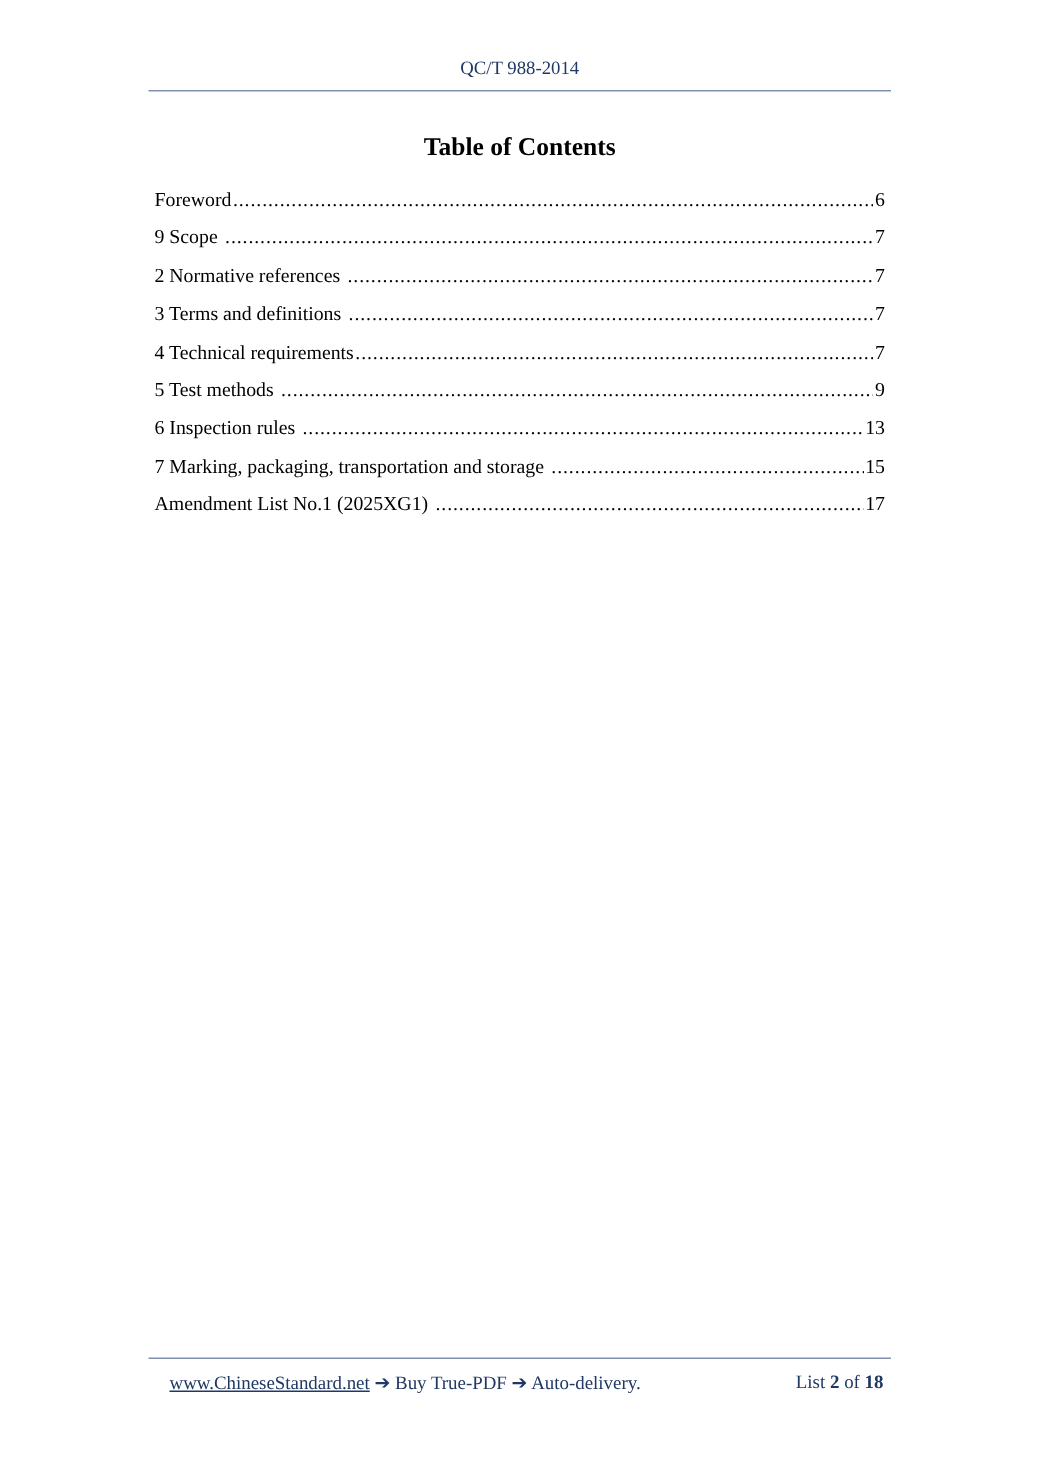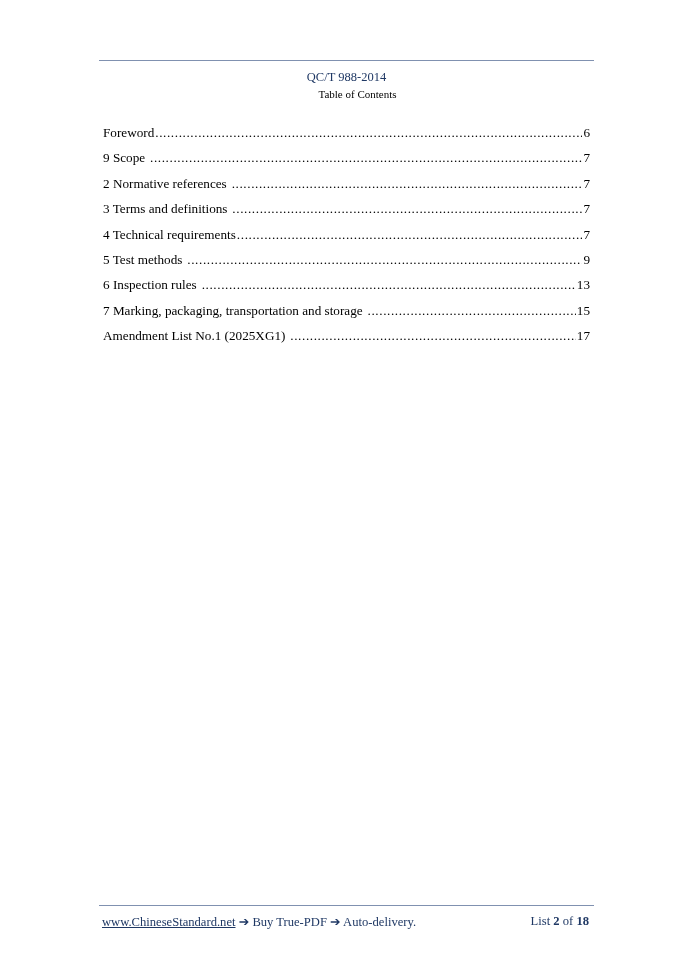--- a/index.html
+++ b/index.html
@@ -23,38 +23,37 @@
   }
   .header {
     position: absolute;
     top: 38px;
     left: 99px;
     width: 495px;
     text-align: center;
     font-size: 12.5px;
     color: #1F3864;
     font-family: "Liberation Serif", serif;
-    margin-top: 32px;
   }
   .header-rule {
     position: absolute;
     top: 60px;
     left: 99px;
     width: 495px;
     height: 1px;
     background: #8091b0;
   }
   .doc-title {
     position: absolute;
     top: 88px;
-    left: 110px;
+    left: 99px;
     width: 495px;
     text-align: center;
-    font-size: 11px;
-    font-weight: normal;
+    font-size: 17px;
+    font-weight: bold;
     font-family: "Liberation Serif", serif;
     color: #000000;
   }
   .toc {
     position: absolute;
     top: 120px;
     left: 103px;
     width: 487px;
   }
   .toc-row {
@@ -94,21 +93,21 @@
     position: absolute;
     top: 914px;
     left: 99px;
     width: 495px;
     height: 20px;
     font-size: 12.6px;
     color: #1F3864;
   }
   .footer-left {
     position: absolute;
-    left: 3px;
+    left: 14px;
     top: 0;
     white-space: nowrap;
     text-align: right;
   }
   .footer-left .site {
     color: #1F3864;
     text-decoration: underline;
   }
   .footer-left .arrow {
     color: #1F3864;

